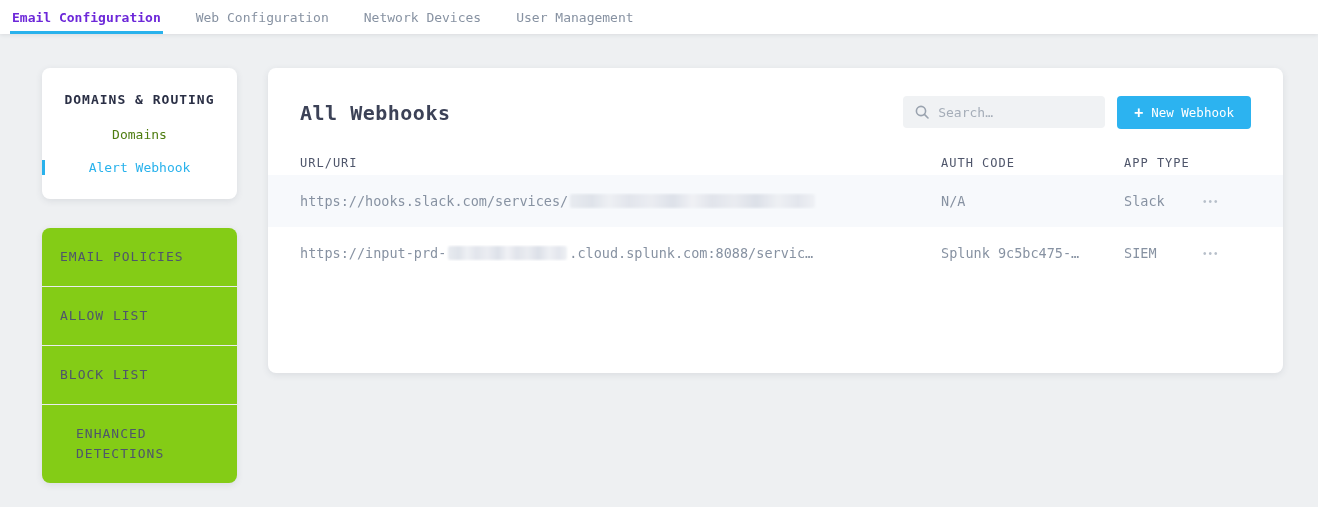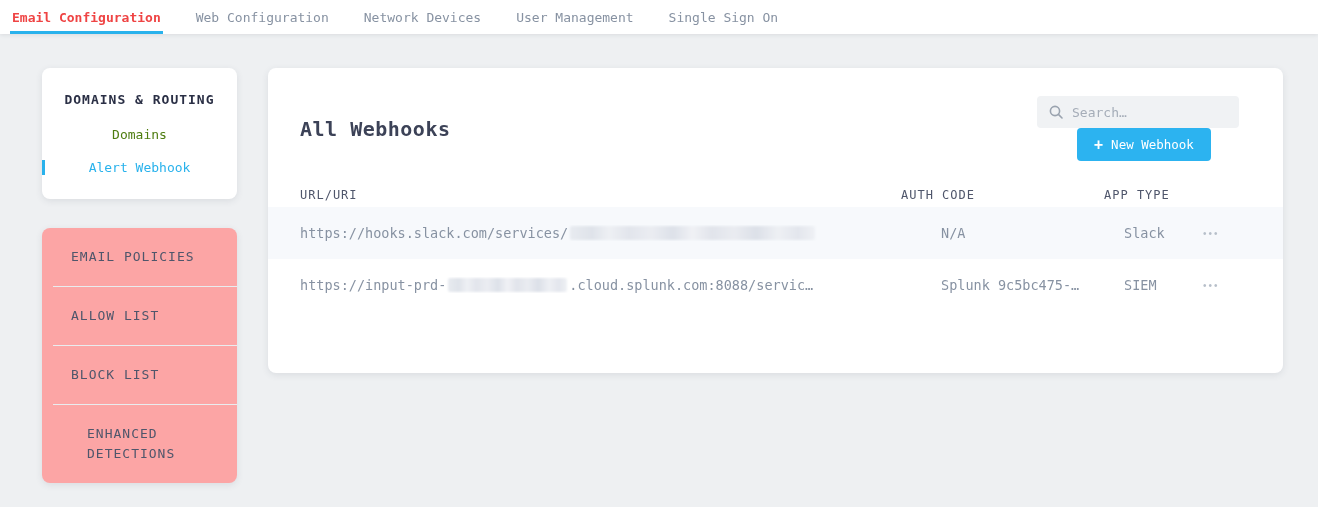--- a/index.html
+++ b/index.html
@@ -26,21 +26,21 @@
     align-items: center;
     padding: 0 2px;
     margin-right: 31px;
     font-size: 13px;
     color: #8792a2;
     cursor: pointer;
     position: relative;
     white-space: nowrap;
   }
   .topnav .tab.active {
-    color: #ef4444;
+    color: #6d28d9;
     font-weight: bold;
     text-align: right;
   }
   .topnav .tab.active::after {
     content: "";
     position: absolute;
     left: 0; right: 0; bottom: 0;
     height: 3px;
     background: #29b2ec;
   }
@@ -79,21 +79,21 @@
     padding-left: 15px;
     cursor: pointer;
     white-space: nowrap;
   }
   .nav-card .nav-item.active {
     color: #29b2ec;
     border-left-color: #29b2ec;
   }
 
   
-  .section-card { background: #fca5a5; overflow: hidden; padding-left: 11px; }
+  .section-card { background: #84cc16; overflow: hidden; }
   .section-item {
     padding: 19px 18px;
     font-size: 13px;
     color: #4f566b;
     letter-spacing: 1px;
     border-bottom: 1px solid #e9ecef;
     cursor: pointer;
     line-height: 20px;
   }
   .section-item:last-child { border-bottom: none; }
@@ -106,21 +106,21 @@
     justify-content: space-between;
     align-items: center;
     padding: 28px 32px 26px 32px;
   }
   .main-title {
     font-size: 20px;
     font-weight: bold;
     color: #3c4257;
     letter-spacing: 0.5px;
   }
-  .header-actions { display: flex; align-items: center; flex-direction: column; }
+  .header-actions { display: flex; align-items: flex-start; }
 
   .search-box {
     display: flex;
     align-items: center;
     background: #f0f2f4;
     border-radius: 4px;
     height: 32px;
     width: 202px;
     padding: 0 12px;
     margin-right: 12px;
@@ -154,21 +154,21 @@
   }
   .btn-primary .plus { font-size: 15px; font-weight: bold; margin-right: 8px; }
 
   
   .tbl-header, .tbl-row { display: flex; align-items: center; padding: 0 32px; }
   .col-url   { flex: 1 1 auto; min-width: 0; }
   .col-auth  { flex: 0 0 183px; }
   .col-app   { flex: 0 0 77px; }
   .col-more  { flex: 0 0 50px; }
 
-  .tbl-header { height: 24px; margin-top: -4px; gap: 20px; }
+  .tbl-header { height: 24px; margin-top: -4px; }
   .tbl-header .col {
     font-size: 12px;
     color: #4f566b;
     letter-spacing: 1px;
     white-space: nowrap;
   }
 
   .tbl-row { height: 52px; font-size: 13.5px; color: #8792a2; }
   .tbl-row.shaded { background: #f7f9fc; }
   .tbl-row .col-url {
@@ -205,21 +205,20 @@
   }
 </style>
 </head>
 <body>
 
 <nav class="topnav">
   <div class="tab active">Email Configuration</div>
   <div class="tab">Web Configuration</div>
   <div class="tab">Network Devices</div>
   <div class="tab">User Management</div>
-  <div class="tab">Single Sign On</div>
 </nav>
 
 <div class="content">
 
   <aside class="sidebar">
 
     <div class="card nav-card">
       <div class="nav-title">DOMAINS &amp; ROUTING</div>
       <div class="nav-item">Domains</div>
       <div class="nav-item active">Alert Webhook</div>

